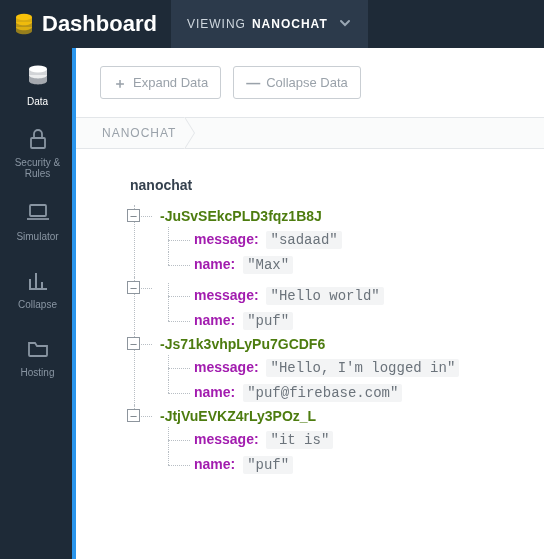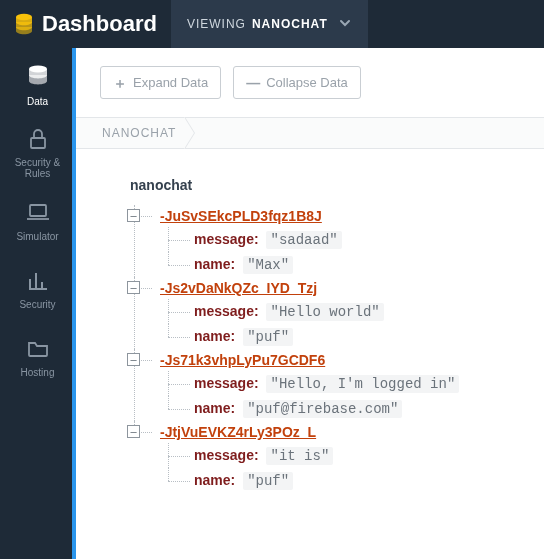--- a/index.html
+++ b/index.html
@@ -37,28 +37,28 @@
   
   .tree-wrap{padding:28px 0 20px 54px; font-size:14px; color:#5c6670;}
   .root-lbl{font-weight:700; color:#35414e; margin-bottom:12px;}
   .node{position:relative; padding-left:30px;}
   .node::before{content:""; position:absolute; left:4px; top:0; bottom:0; border-left:1px dotted #b8bec4;}
   .node:last-child::before{bottom:auto; height:10px;}
   .node-row{position:relative; padding:3px 0;}
   .node-row::before{content:""; position:absolute; left:-26px; top:11px; width:18px; border-top:1px dotted #b8bec4;}
   .toggle{position:absolute; left:-33px; top:4px; width:13px;height:13px;border:1px solid #8d959d;background:#fff; display:flex;align-items:center;justify-content:center; font-size:11px; line-height:1; color:#5c6670; cursor:pointer;}
   .key{font-weight:700; color:#35414e;}
-  .key.link{color:#c2410c;text-decoration:underline;}
+  .key.link{color:#4d7c0f;}
   .children{margin-left:4px;}
   .leaf{position:relative; padding-left:30px;}
   .leaf::before{content:""; position:absolute; left:4px; top:0; bottom:0; border-left:1px dotted #b8bec4;}
   .leaf:last-child::before{bottom:auto; height:13px;}
   .leaf-row{position:relative; padding:4px 0;}
   .leaf-row::before{content:""; position:absolute; left:-26px; top:13px; width:22px; border-top:1px dotted #b8bec4;}
-  .leaf-key{font-weight:700; color:#7f1d1d;}
+  .leaf-key{font-weight:700; color:#a21caf;}
   .leaf-val{font-family:"Courier New",monospace; background:#f3f4f5; color:#6b737b; padding:1px 4px; margin-left:4px; border-radius:2px;}
 </style>
 </head>
 <body>
 
 <div class="app">
 
   <div class="topbar">
     <div class="brand">
       <span class="brand-logo">
@@ -112,21 +112,21 @@
             </svg>
         </span>
         <span class="lbl">Simulator</span>
       </div>
       <div class="sbitem">
         <span>
           <svg width="24" height="24" viewBox="0 0 24 24" fill="none" stroke="#8995a2" stroke-width="2">
               <path d="M4 20V10M10 20V4M16 20v-7M21 20H3"></path>
             </svg>
         </span>
-        <span class="lbl">Security</span>
+        <span class="lbl">Collapse</span>
       </div>
       <div class="sbitem">
         <span>
           <svg width="24" height="24" viewBox="0 0 24 24" fill="none" stroke="#8995a2" stroke-width="1.8">
               <path d="M3 6h6l2 3h10v9a1 1 0 01-1 1H4a1 1 0 01-1-1V6z"></path>
             </svg>
         </span>
         <span class="lbl">Hosting</span>
       </div>
     </div>
@@ -155,21 +155,21 @@
                 <div class="children">
                   <div class="leaf">
                     <div class="leaf-row"><span class="leaf-key">message: </span><span class="leaf-val">"sadaad"</span></div>
                   </div>
                   <div class="leaf">
                     <div class="leaf-row"><span class="leaf-key">name: </span><span class="leaf-val">"Max"</span></div>
                   </div>
                 </div>
               </div>
               <div class="node">
-                <div class="node-row"><span class="toggle">–</span><span class="key link">-Js2vDaNkQZc_IYD_Tzj</span></div>
+                <div class="node-row"><span class="toggle">–</span></div>
                 <div class="children">
                   <div class="leaf">
                     <div class="leaf-row"><span class="leaf-key">message: </span><span class="leaf-val">"Hello world"</span></div>
                   </div>
                   <div class="leaf">
                     <div class="leaf-row"><span class="leaf-key">name: </span><span class="leaf-val">"puf"</span></div>
                   </div>
                 </div>
               </div>
               <div class="node">

